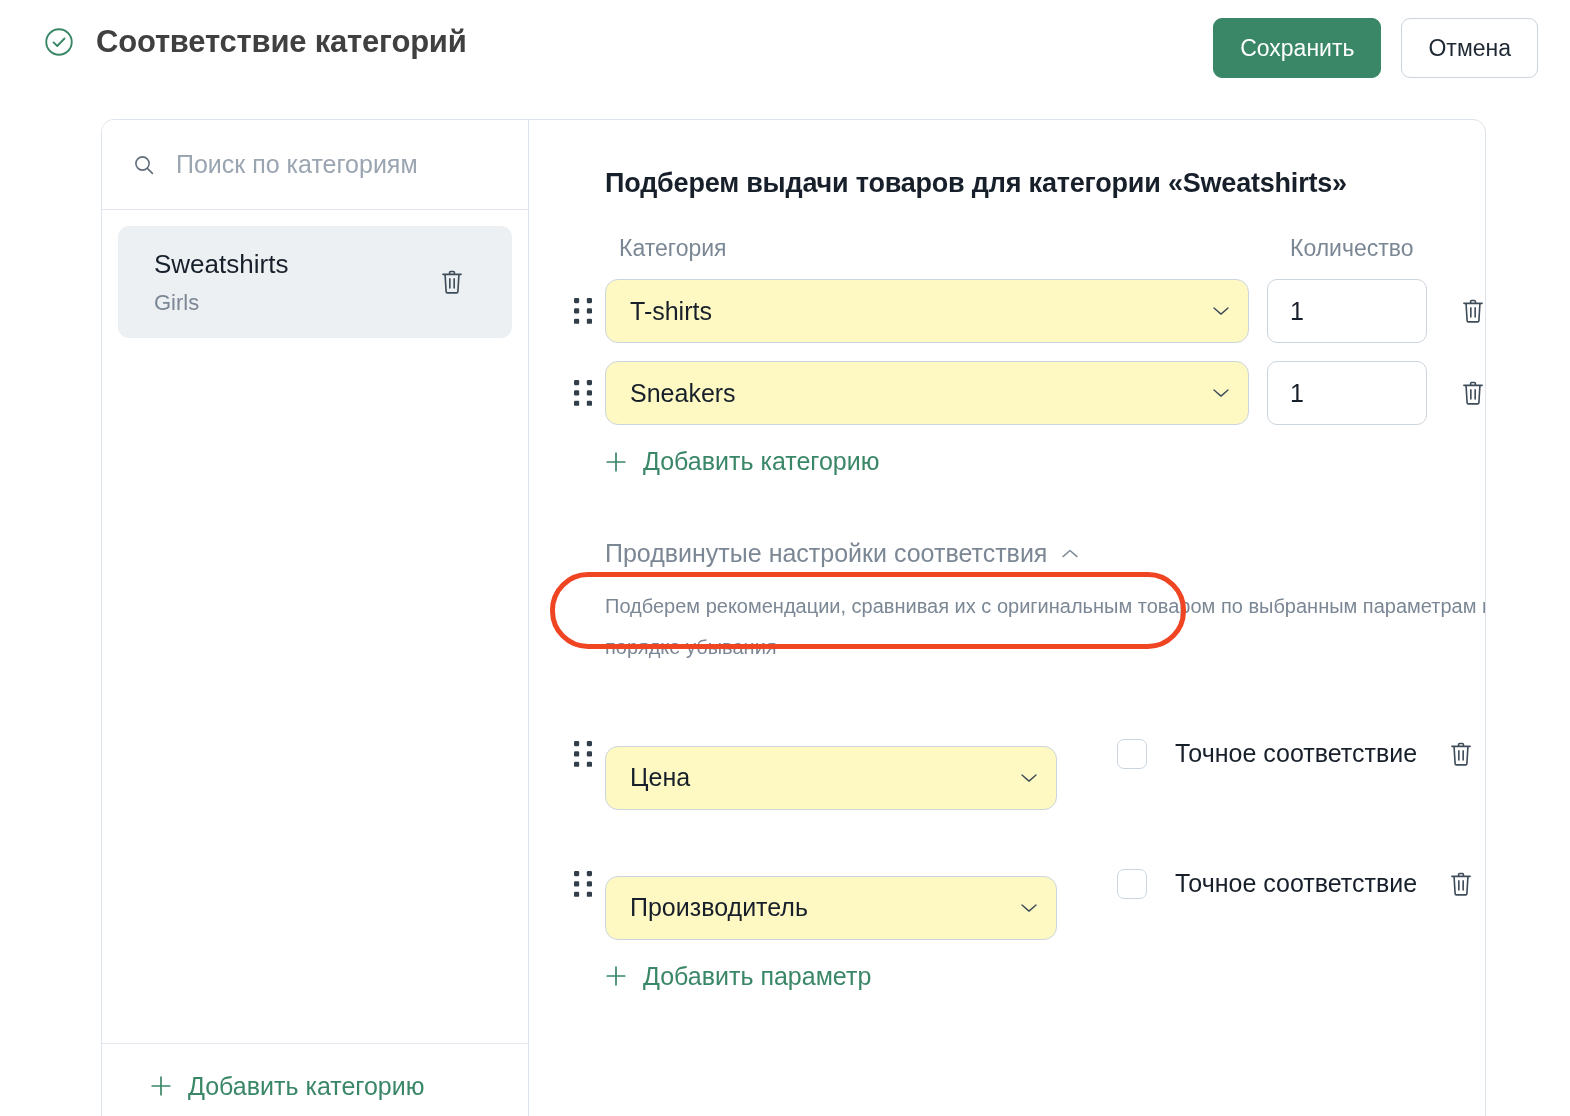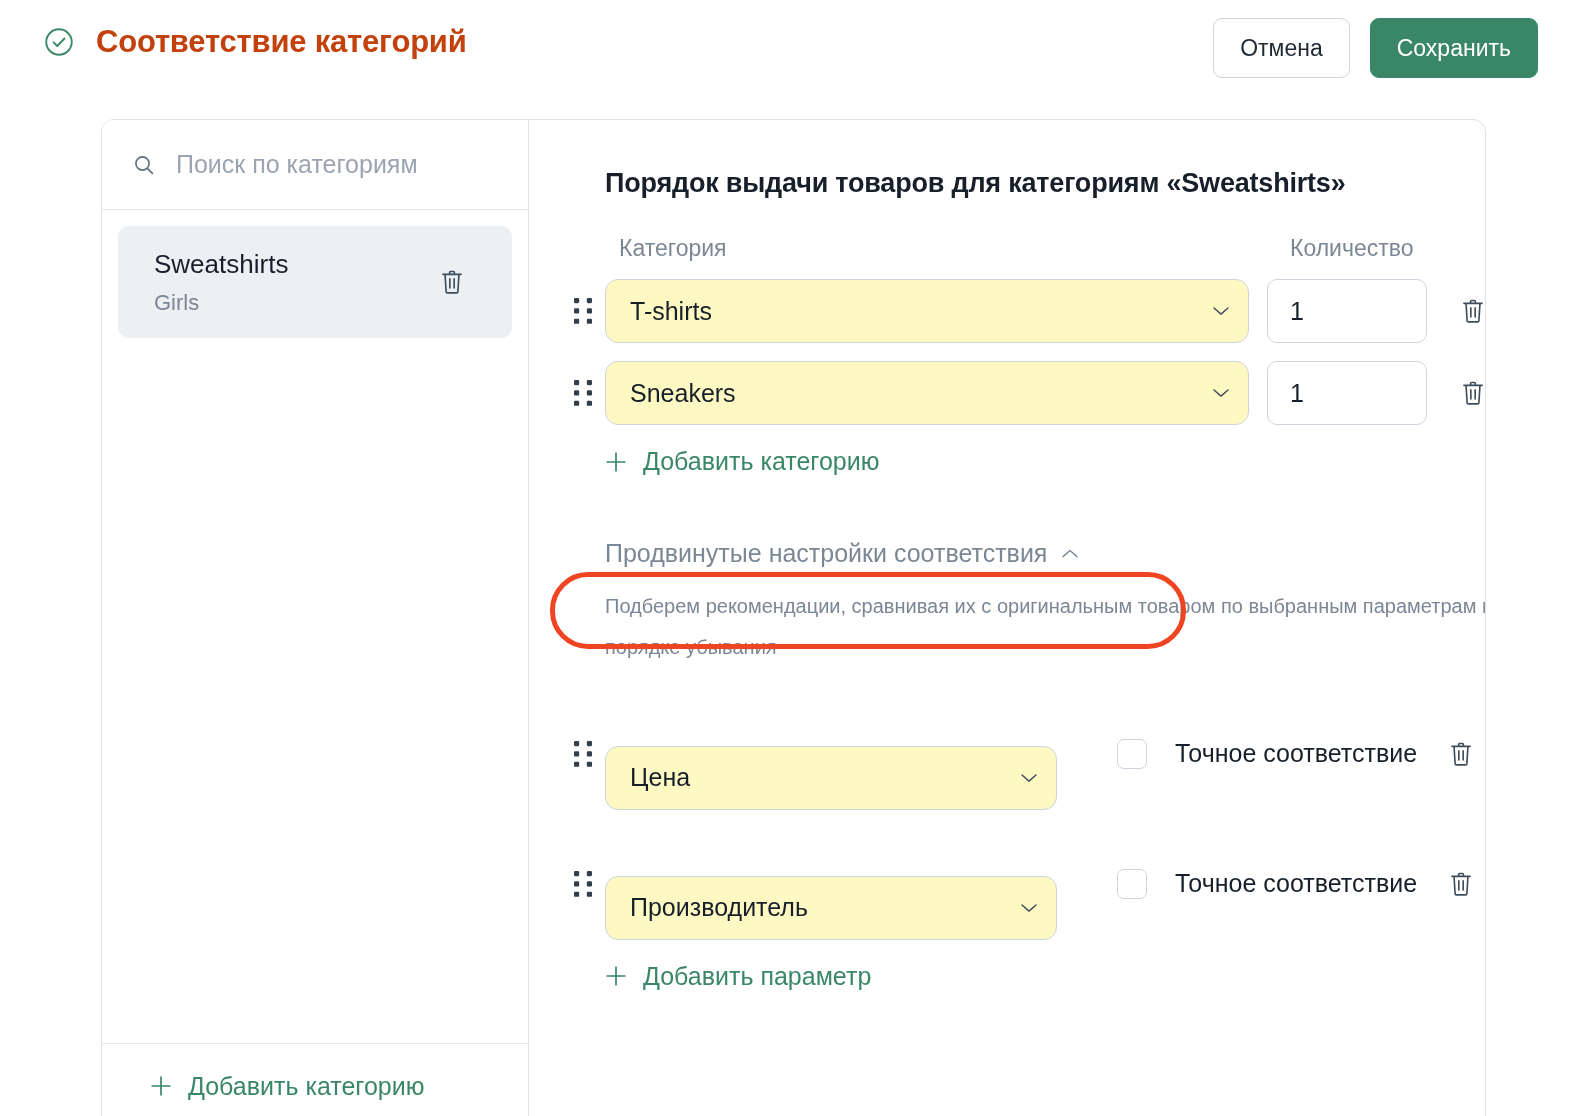--- a/index.html
+++ b/index.html
@@ -17,21 +17,21 @@
   
   .header {
     position: absolute; left: 0; top: 0; width: 1570px; height: 100px;
   }
   .title-wrap {
     position: absolute; left: 44px; top: 24px;
     display: flex; align-items: center; gap: 22px;
   }
   .check-circle { width: 30px; height: 30px; display:block; }
   .page-title {
-    font-size: 31px; font-weight: bold; color: #c2410c;
+    font-size: 31px; font-weight: bold; color: #404040;
     letter-spacing: -0.2px; white-space: nowrap;
   }
 
   .header-actions {
     position: absolute; right: 32px; top: 18px;
     display: flex; align-items: center; gap: 20px;
   }
   .btn {
     font-family: "Liberation Sans", sans-serif;
     font-size: 23px; border-radius: 9px; cursor: pointer;
@@ -187,22 +187,22 @@
   <div class="header">
     <div class="title-wrap">
       <svg class="check-circle" viewBox="0 0 24 24">
         <circle cx="12" cy="12" r="10.2" fill="none" stroke="#3a8767" stroke-width="1.5"></circle>
         <path d="M7.6 12.3 L10.6 15.2 L16.4 9.2" fill="none" stroke="#3a8767" stroke-width="1.5" stroke-linecap="round" stroke-linejoin="round"></path>
       </svg>
       <div class="page-title">Соответствие категорий</div>
     </div>
 
     <div class="header-actions">
+      <button class="btn btn-primary">Сохранить</button>
       <button class="btn btn-secondary">Отмена</button>
-      <button class="btn btn-primary">Сохранить</button>
     </div>
   </div>
 
   <div class="card">
 
     <div class="sidebar">
       <div class="search-row">
         <svg class="search-icon" viewBox="0 0 24 24">
           <circle cx="10.5" cy="10.5" r="6.6" fill="none" stroke="#616e7c" stroke-width="1.6"></circle>
           <line x1="15.4" y1="15.4" x2="20.4" y2="20.4" stroke="#616e7c" stroke-width="1.6" stroke-linecap="round"></line>
@@ -226,21 +226,21 @@
         <button class="link-add">
           <svg class="plus" viewBox="0 0 22 22">
             <path d="M11 2.2 V19.8 M2.2 11 H19.8" stroke="#3a8767" stroke-width="1.7" stroke-linecap="round"></path>
           </svg>
           <span>Добавить категорию</span>
         </button>
       </div>
     </div>
 
     <div class="main">
-      <div class="main-title">Порядок выдачи товаров для категориям «Sweatshirts»</div>
+      <div class="main-title">Подберем выдачи товаров для категории «Sweatshirts»</div>
 
       <div class="col-heads">
         <div class="col-head cat">Категория</div>
         <div class="col-head qty">Количество</div>
       </div>
 
       
       <div class="row">
         <svg class="drag-handle" viewBox="0 0 12 18">
           <g fill="#323f4b">

